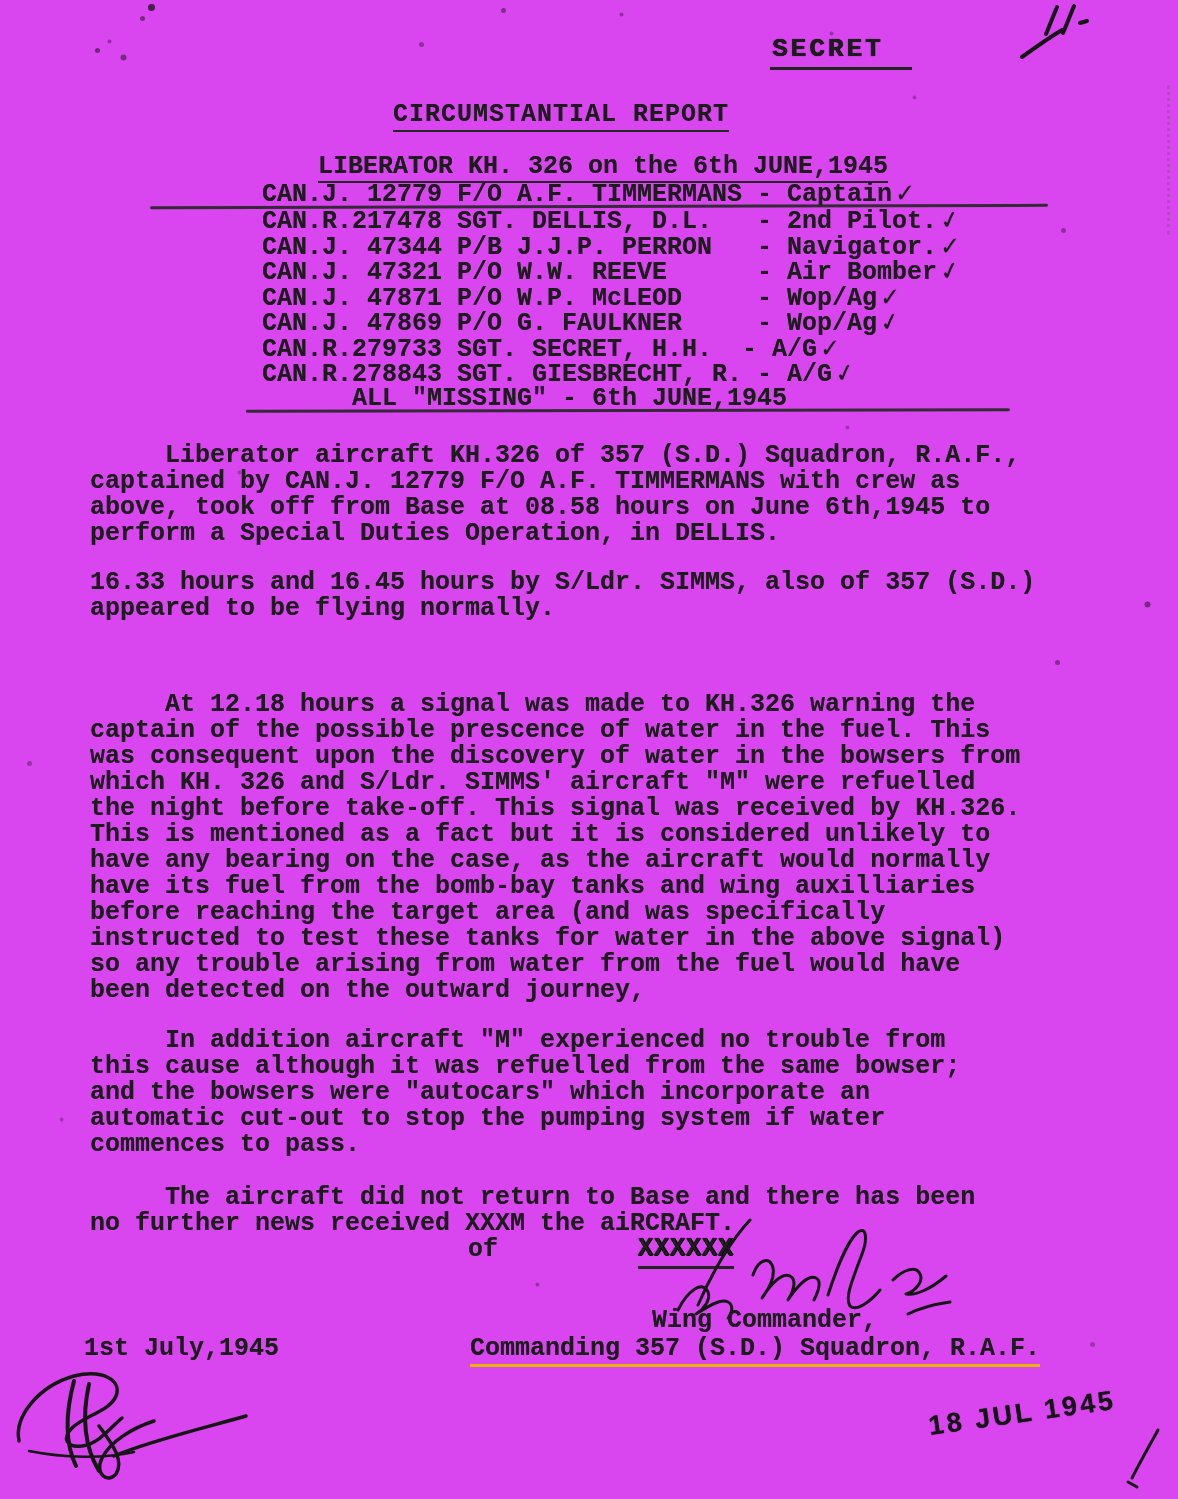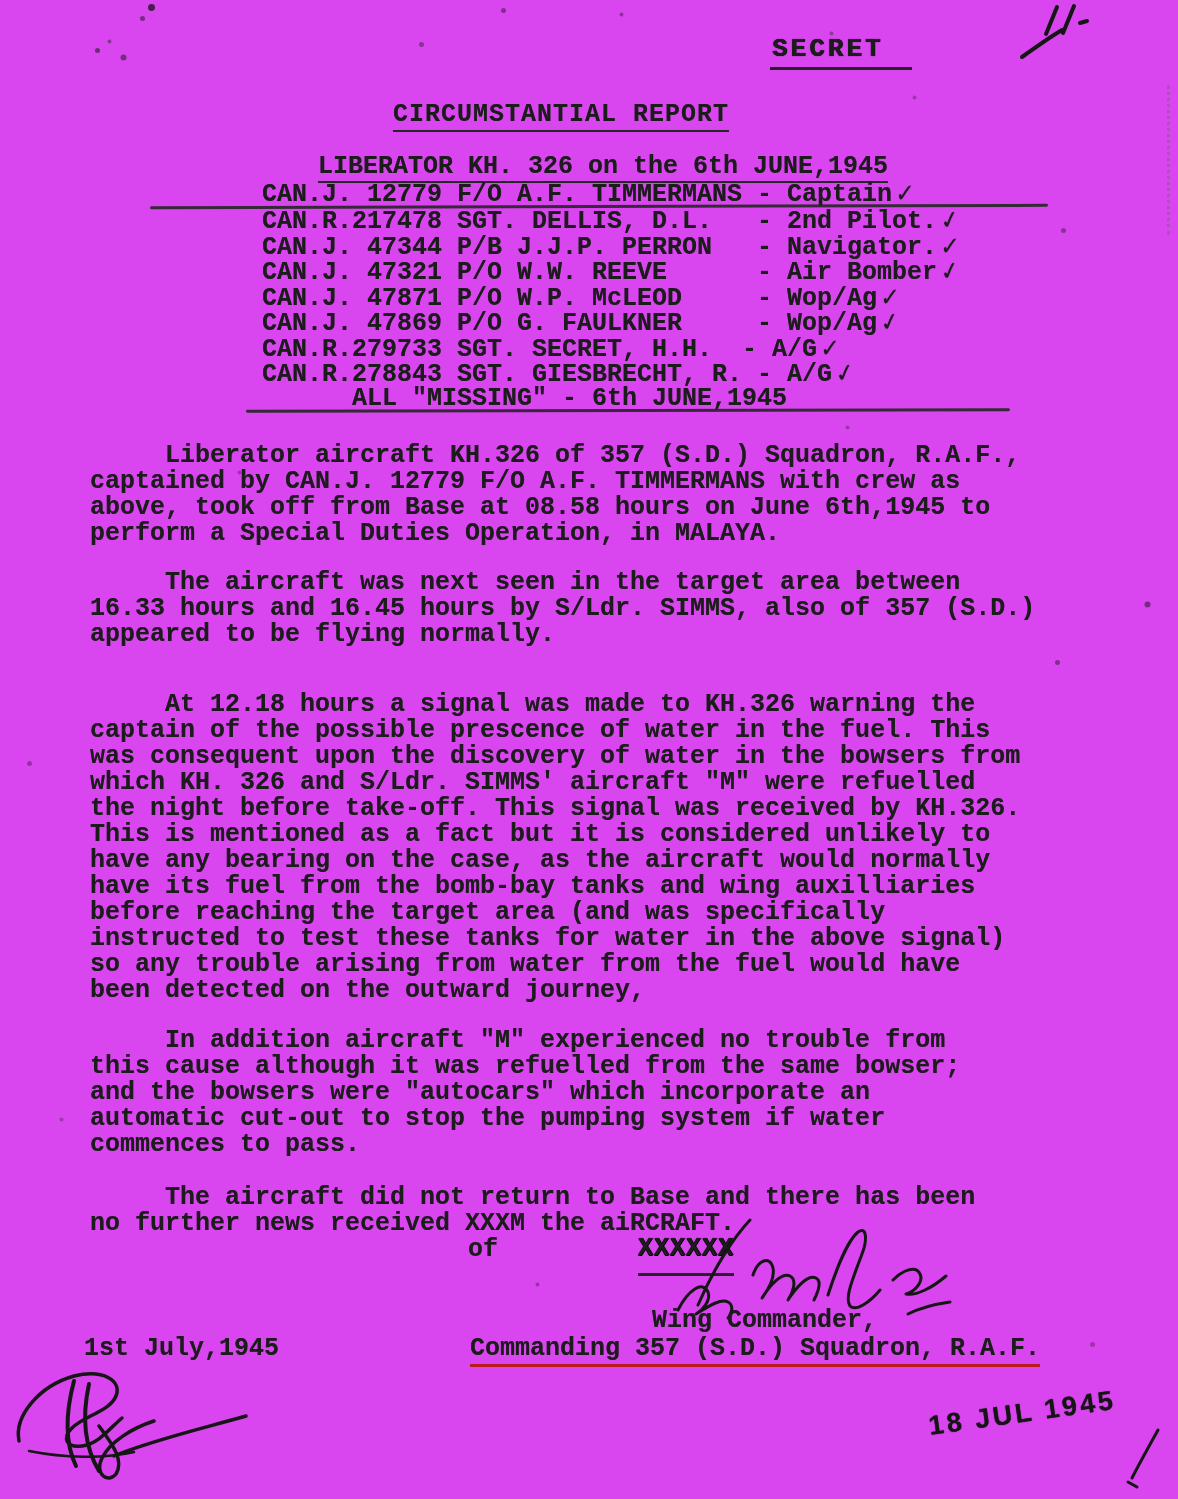--- a/index.html
+++ b/index.html
@@ -10,29 +10,29 @@
   }
   .ink{font-weight:700;text-shadow:0 0 .6px rgba(25,25,25,.55);}
   .line{white-space:pre;font-size:25px;line-height:26px;}
   .abs{position:absolute;}
   .para{position:absolute;left:90px;}
   .crew-rows .line{line-height:25.5px;}
   .tick{display:inline-block;font-size:26px;margin-left:5px;transform:rotate(-8deg) skewX(-10deg);text-shadow:0 0 1px #222;}
   .crew-rows .line:nth-child(odd) .tick{transform:rotate(-16deg) skewX(-6deg);}
   .rule{position:absolute;height:3px;background:#272727;border-radius:2px;opacity:.92;}
   .u2{border-bottom:2px solid #272727;padding-bottom:1px;display:inline-block;}
-  .u3{border-bottom:3px solid #b91c1c;padding-bottom:2px;display:inline-block;}
+  .u3{border-bottom:3px solid #eab308;padding-bottom:2px;display:inline-block;}
   .secret{
     position:absolute;left:770px;top:34px;font-size:26px;letter-spacing:3px;
     border-bottom:3px solid #232323;padding:0 28px 3px 2px;
     text-shadow:0 0 1px #111, .5px 0 0 #111;
   }
   .doc-title{position:absolute;left:393px;top:100px;font-size:25px;letter-spacing:1px;}
   .struck{
-    letter-spacing:1px;border-bottom:3px solid #232323;padding-bottom:10px;
+    letter-spacing:1px;border-bottom:3px solid #232323;padding-bottom:3px;
     text-shadow:0 0 1px #000,.7px 0 0 #000,0 .7px 0 #000;
   }
   .stamp{
     position:absolute;left:928px;top:1398px;
     font-family:"Liberation Sans",sans-serif;font-weight:700;
     font-size:27px;letter-spacing:3px;color:#151515;
     transform:rotate(-8deg);text-shadow:0 0 1px rgba(10,10,10,.8);
     white-space:pre;
   }
   .sig{position:absolute;left:658px;top:1210px;}
@@ -99,25 +99,24 @@
     <div class="ink line"><span>CAN.R.278843 SGT. GIESBRECHT, R. - A/G</span><span class="tick">✓</span></div>
   </div>
 
   <div class="abs ink line" style="left:352px;top:386px;">ALL "MISSING" - 6th JUNE,1945</div>
   <div class="rule" style="left:246px;top:409px;width:764px;transform:rotate(-0.1deg);"></div>
 
   <div class="para" style="top:443px;">
     <div class="ink line">     Liberator aircraft KH.326 of 357 (S.D.) Squadron, R.A.F.,</div>
     <div class="ink line">captained by CAN.J. 12779 F/O A.F. TIMMERMANS with crew as</div>
     <div class="ink line">above, took off from Base at 08.58 hours on June 6th,1945 to</div>
-    <div class="ink line">perform a Special Duties Operation, in MALAYA.</div>
+    <div class="ink line">perform a Special Duties Operation, in DELLIS.</div>
   </div>
 
   <div class="para" style="top:570px;">
-    <div class="ink line">     The aircraft was next seen in the target area between</div>
     <div class="ink line">16.33 hours and 16.45 hours by S/Ldr. SIMMS, also of 357 (S.D.)</div>
     <div class="ink line">appeared to be flying normally.</div>
   </div>
 
   <div class="para" style="top:692px;">
     <div class="ink line">     At 12.18 hours a signal was made to KH.326 warning the</div>
     <div class="ink line">captain of the possible prescence of water in the fuel. This</div>
     <div class="ink line">was consequent upon the discovery of water in the bowsers from</div>
     <div class="ink line">which KH. 326 and S/Ldr. SIMMS' aircraft "M" were refuelled</div>
     <div class="ink line">the night before take-off. This signal was received by KH.326.</div>

